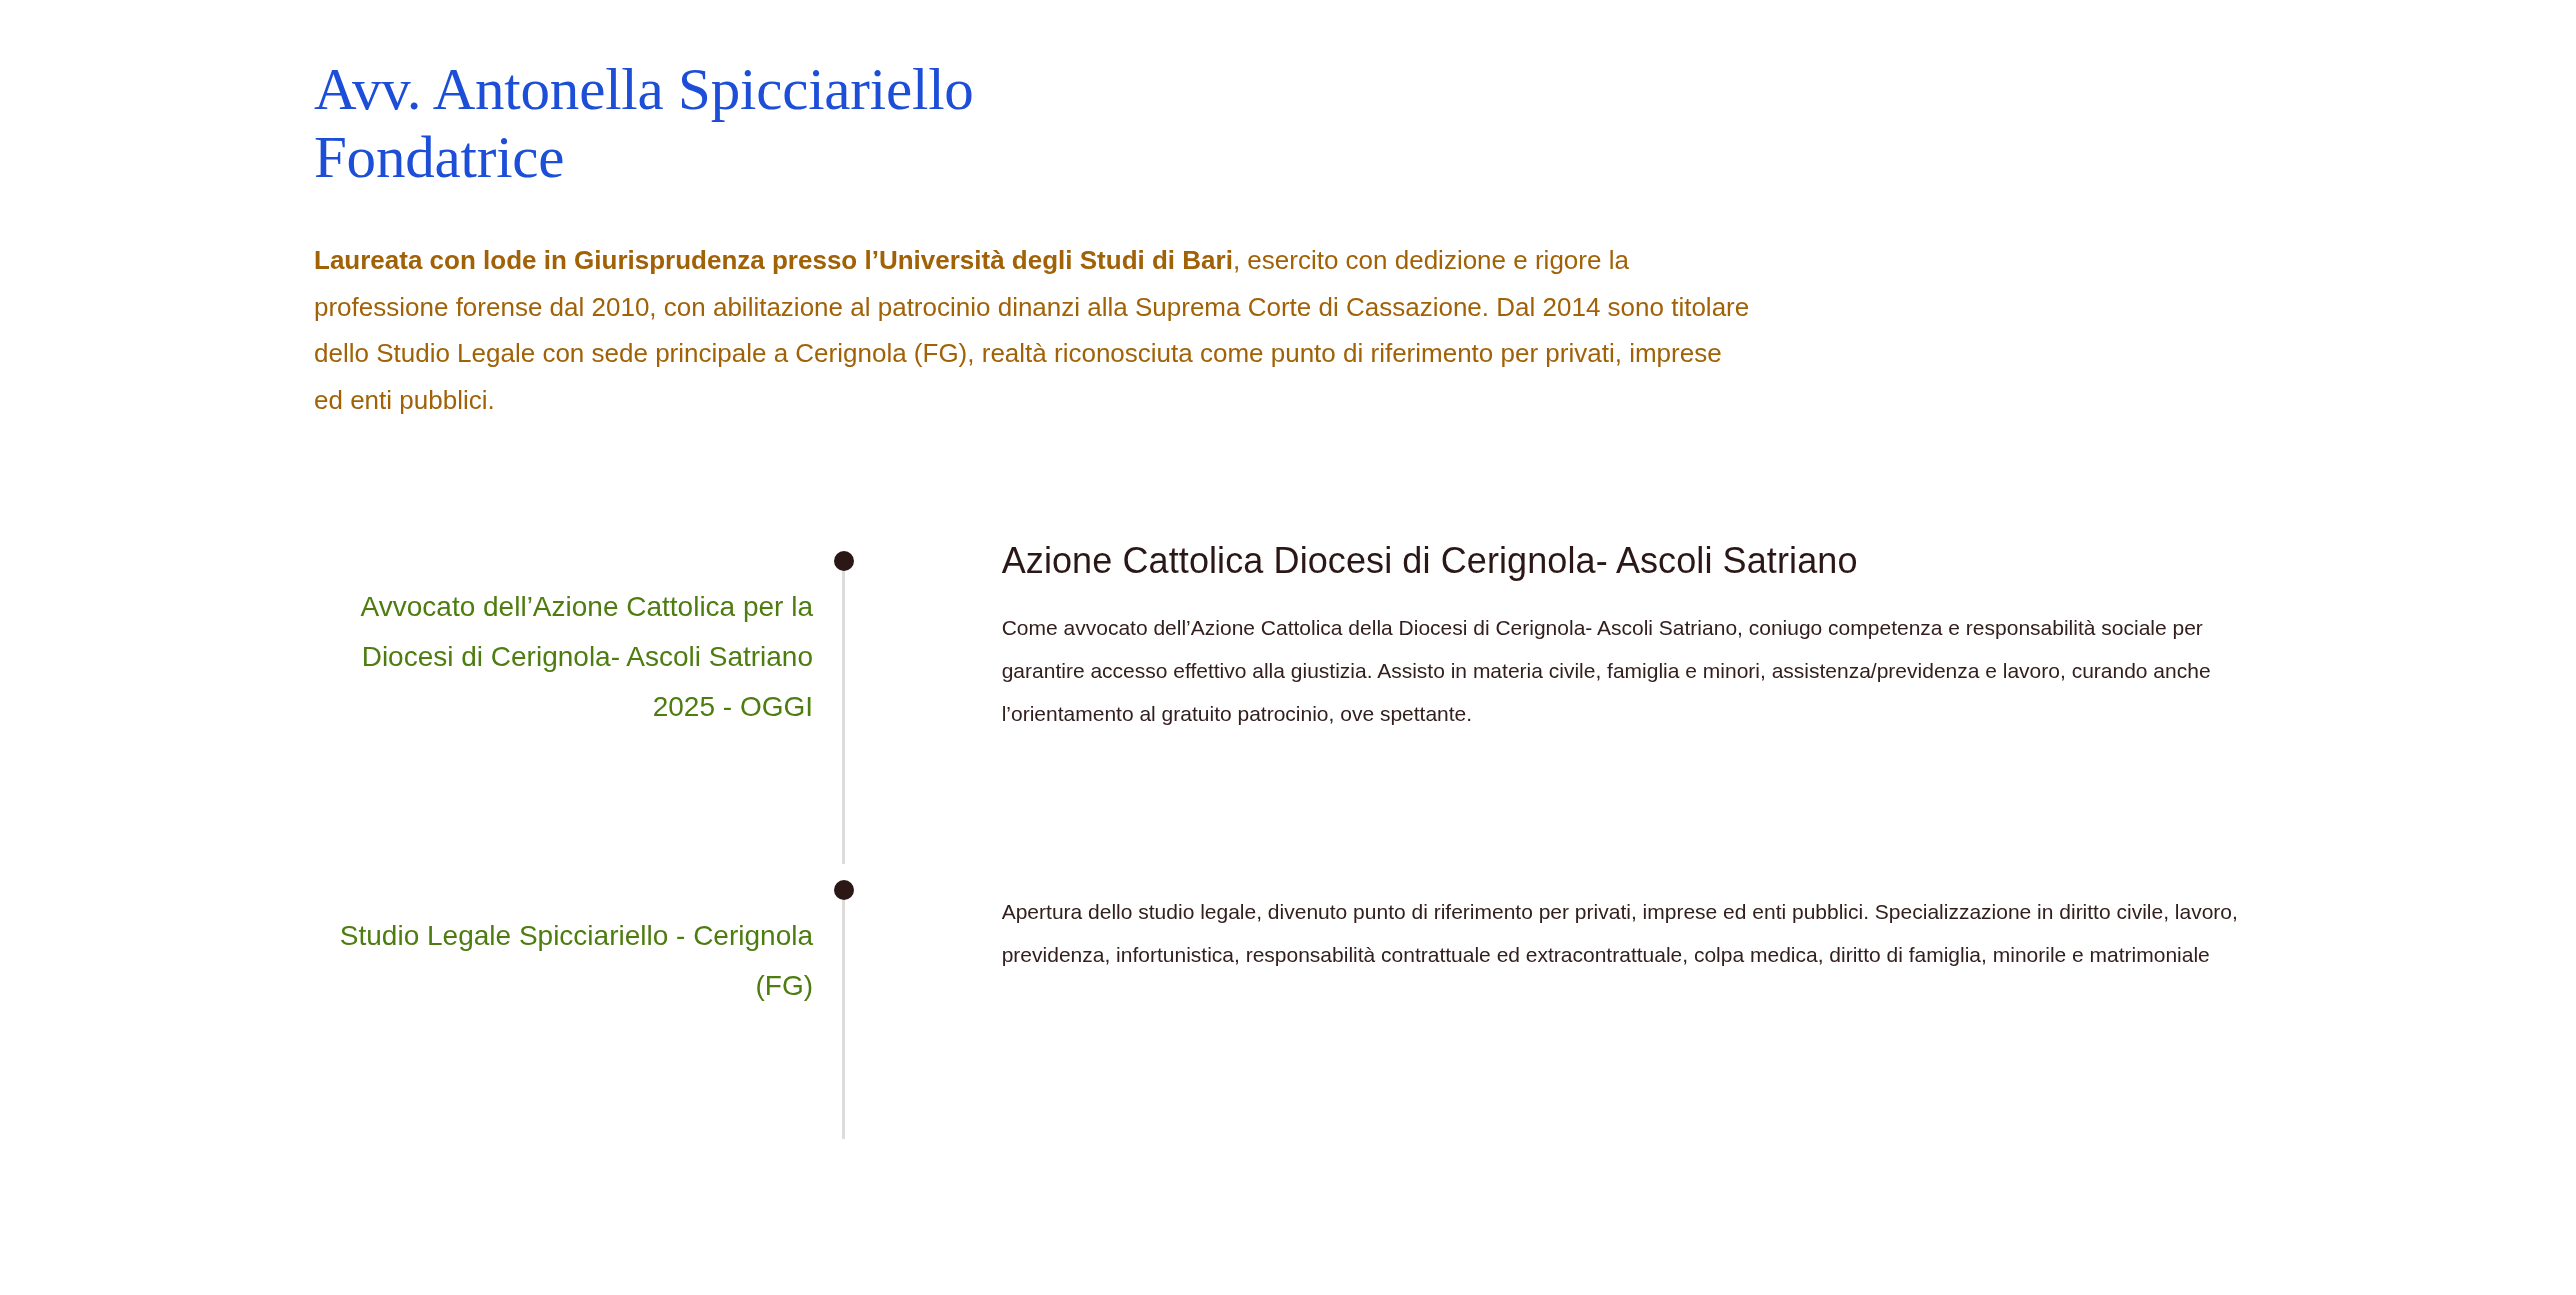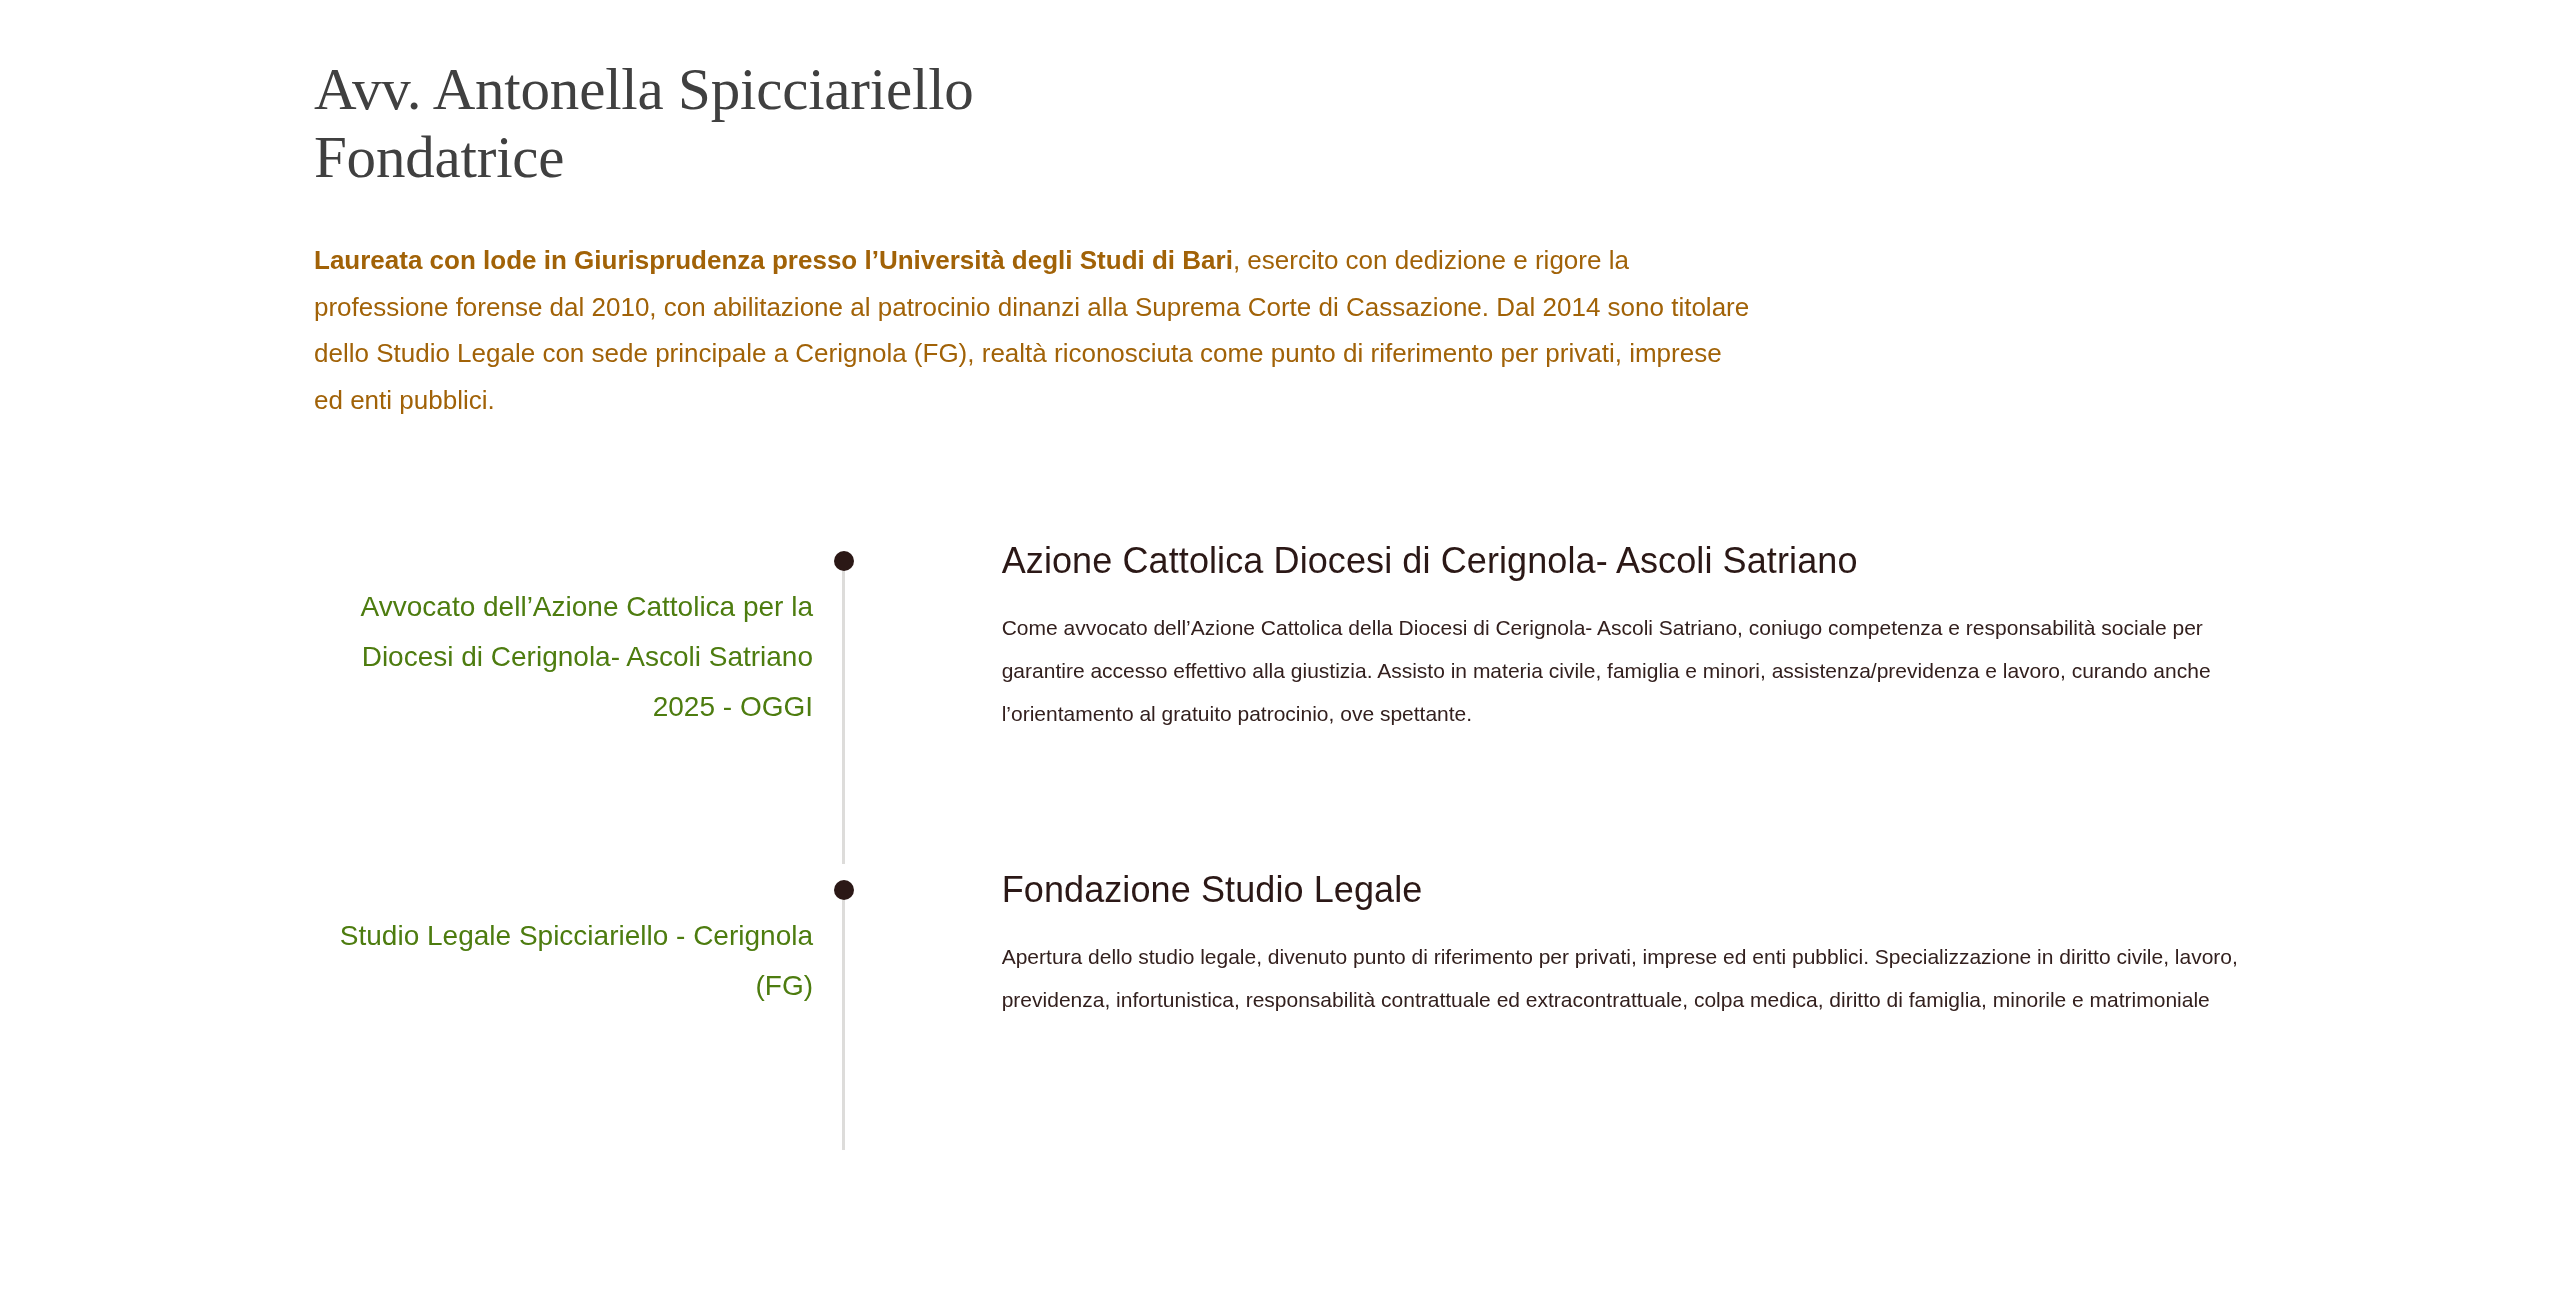--- a/index.html
+++ b/index.html
@@ -25,21 +25,21 @@
     padding-left: 314px;
     padding-top: 0;
   }
 
   
   .page-title {
     font-family: "Liberation Serif", "DejaVu Serif", serif;
     font-size: 59px;
     line-height: 1.16;
     font-weight: 400;
-    color: #404040;
+    color: #1d4ed8;
     letter-spacing: -0.2px;
     margin: 0;
     padding-top: 55px;
     max-width: 1514px;
   }
   .page-title .title-line {
     display: block;
     white-space: pre;
   }
 
@@ -171,20 +171,19 @@
 
     <div class="tl-row">
       <div class="tl-meta">
         <span class="meta-role">Studio Legale Spicciariello - Cerignola (FG)</span>
       </div>
       <div class="tl-rail">
         <span class="tl-line"></span>
         <span class="tl-dot"></span>
       </div>
       <div class="tl-body">
-        <h2 class="tl-heading">Fondazione Studio Legale</h2>
         <p class="tl-desc">Apertura dello studio legale, divenuto punto di riferimento per privati, imprese ed enti pubblici. Specializzazione in diritto civile, lavoro, previdenza, infortunistica, responsabilità contrattuale ed extracontrattuale, colpa medica, diritto di famiglia, minorile e matrimoniale</p>
       </div>
     </div>
 
   </div>
 </div>
 
 
 </body></html>

